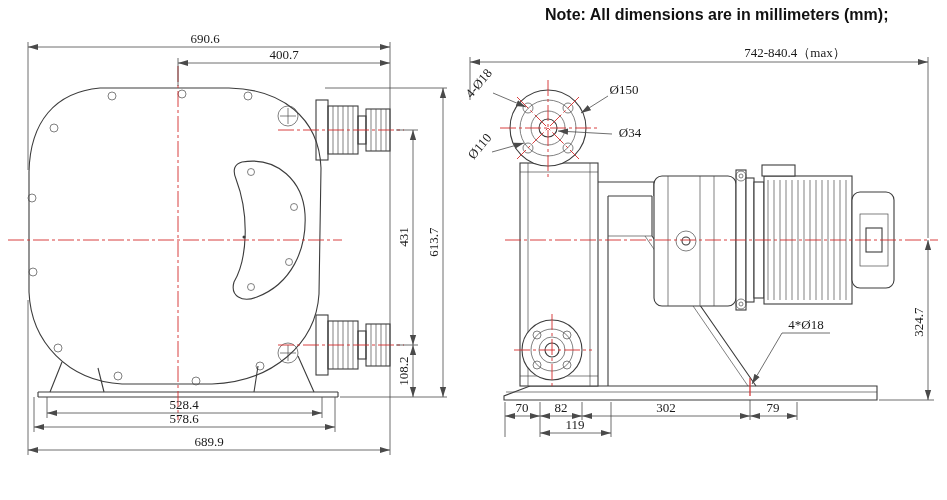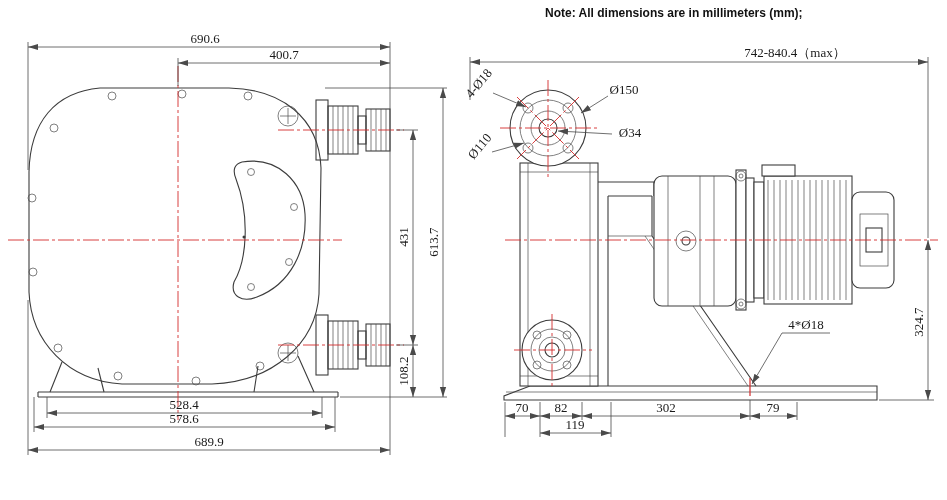--- a/index.html
+++ b/index.html
@@ -1,18 +1,18 @@
 <!DOCTYPE html>
 <html><head>
 <meta charset="utf-8">
 <style>
   html,body{margin:0;padding:0;background:#ffffff;}
   #stage{position:relative;width:947px;height:500px;background:#fff;overflow:hidden;
          font-family:"Liberation Sans", sans-serif;}
-  #note{position:absolute;top:6px;left:545px;font-size:12px;font-weight:600;color:#111;}
+  #note{position:absolute;top:6px;left:545px;font-size:16px;font-weight:600;color:#111;}
   svg{position:absolute;top:0;left:0;}
   .ol{fill:none;stroke:#3c3c3c;stroke-width:1.1;}
   .tl{fill:none;stroke:#4a4a4a;stroke-width:0.7;}
   .wf{fill:#ffffff;stroke:#3c3c3c;stroke-width:1.1;}
   .dl{fill:none;stroke:#4a4a4a;stroke-width:0.8;}
   .arrows{marker-start:url(#arr);marker-end:url(#arr);}
   .mend{marker-end:url(#arr);}
   .cl{fill:none;stroke:#d42a2a;stroke-width:0.9;stroke-dasharray:16 3 3 3;}
   .clr{stroke:#d42a2a;stroke-width:1.2;}
   text.dim{font-family:"Liberation Serif", serif;font-size:13px;fill:#1a1a1a;}

